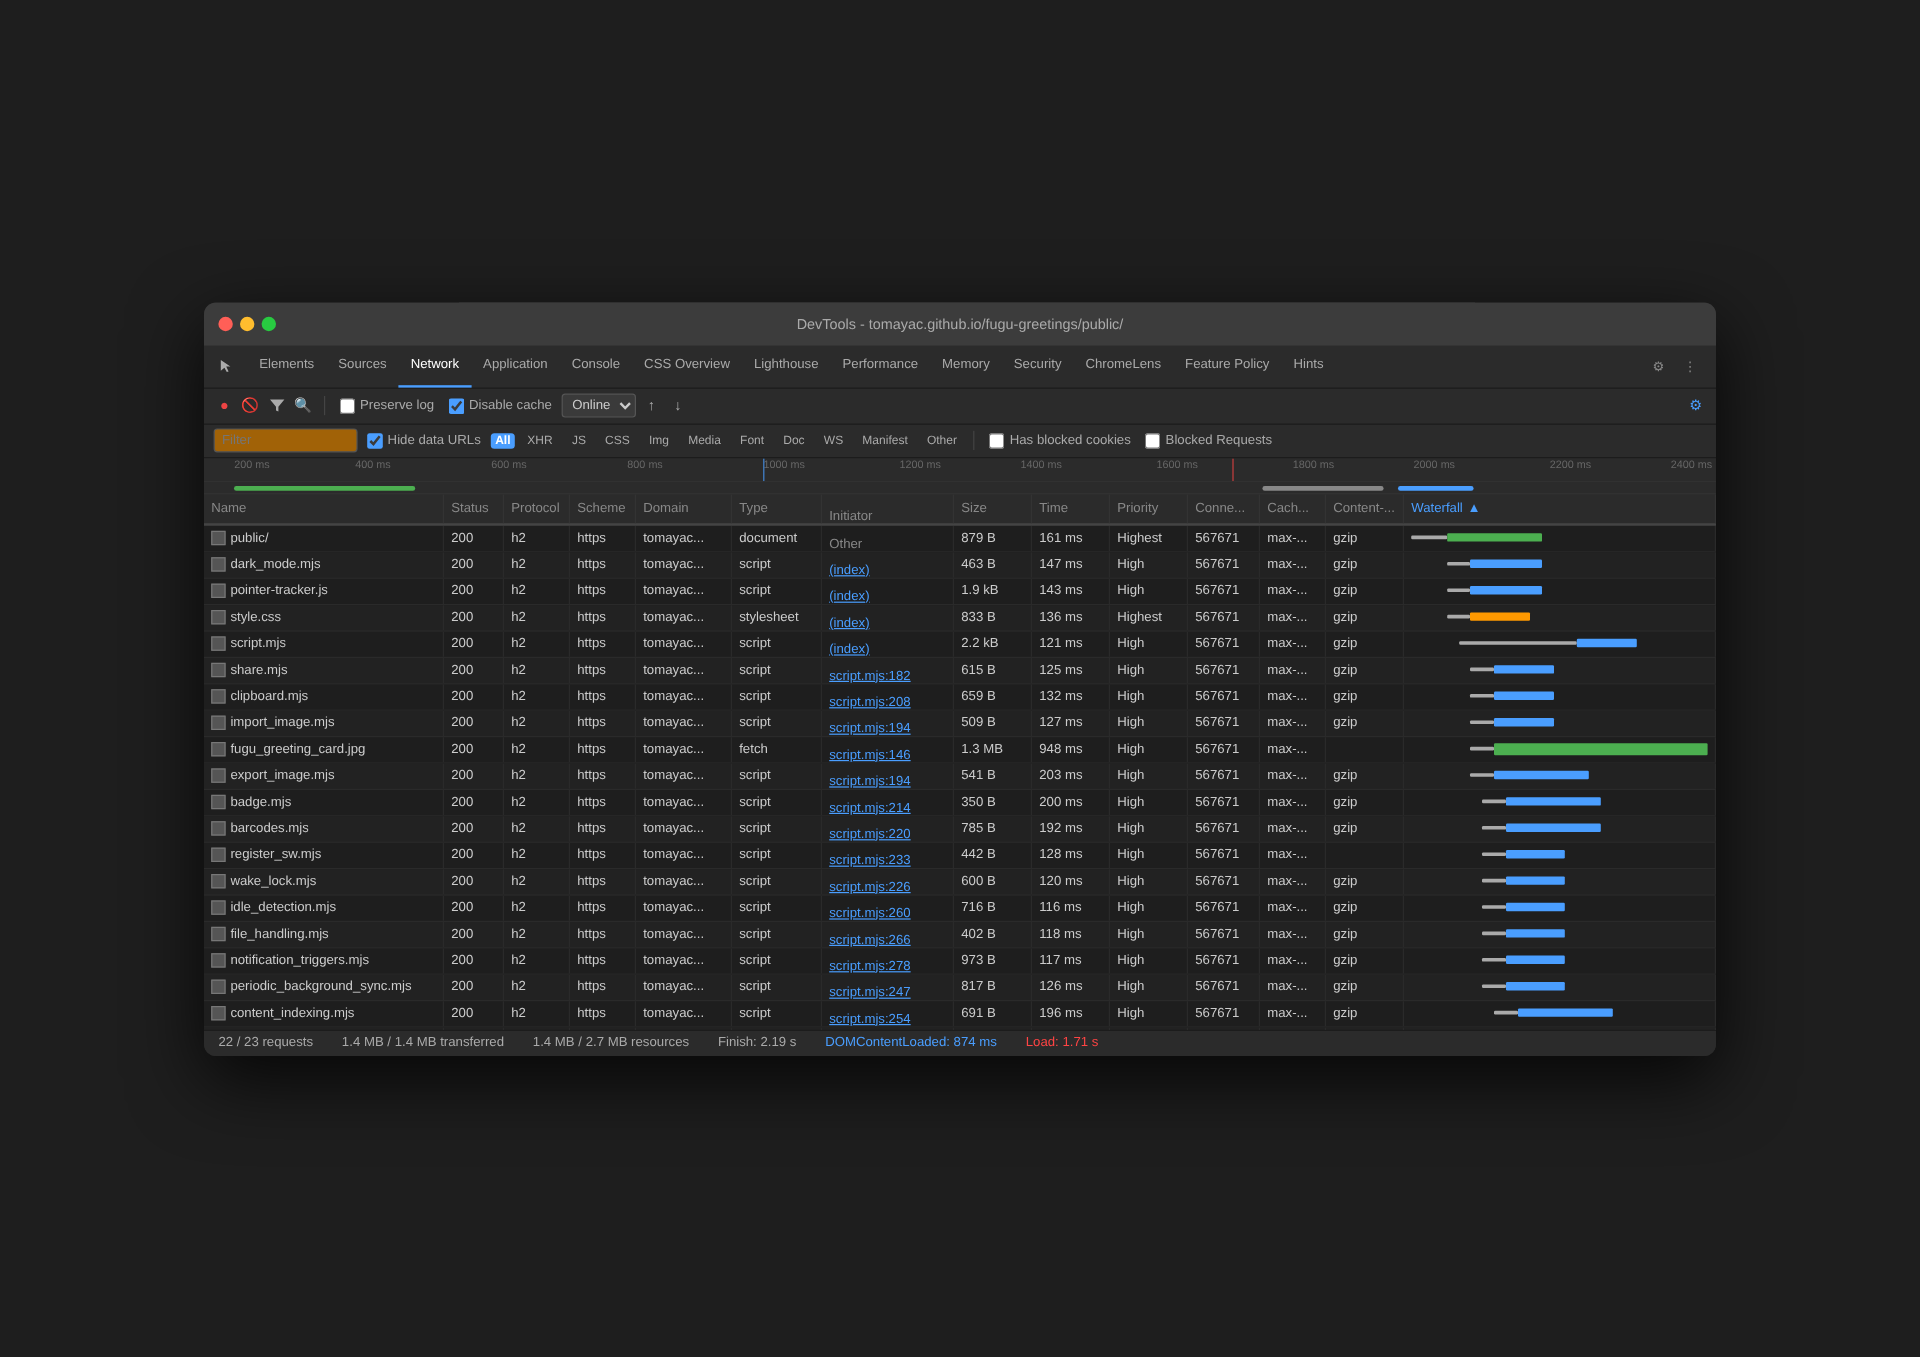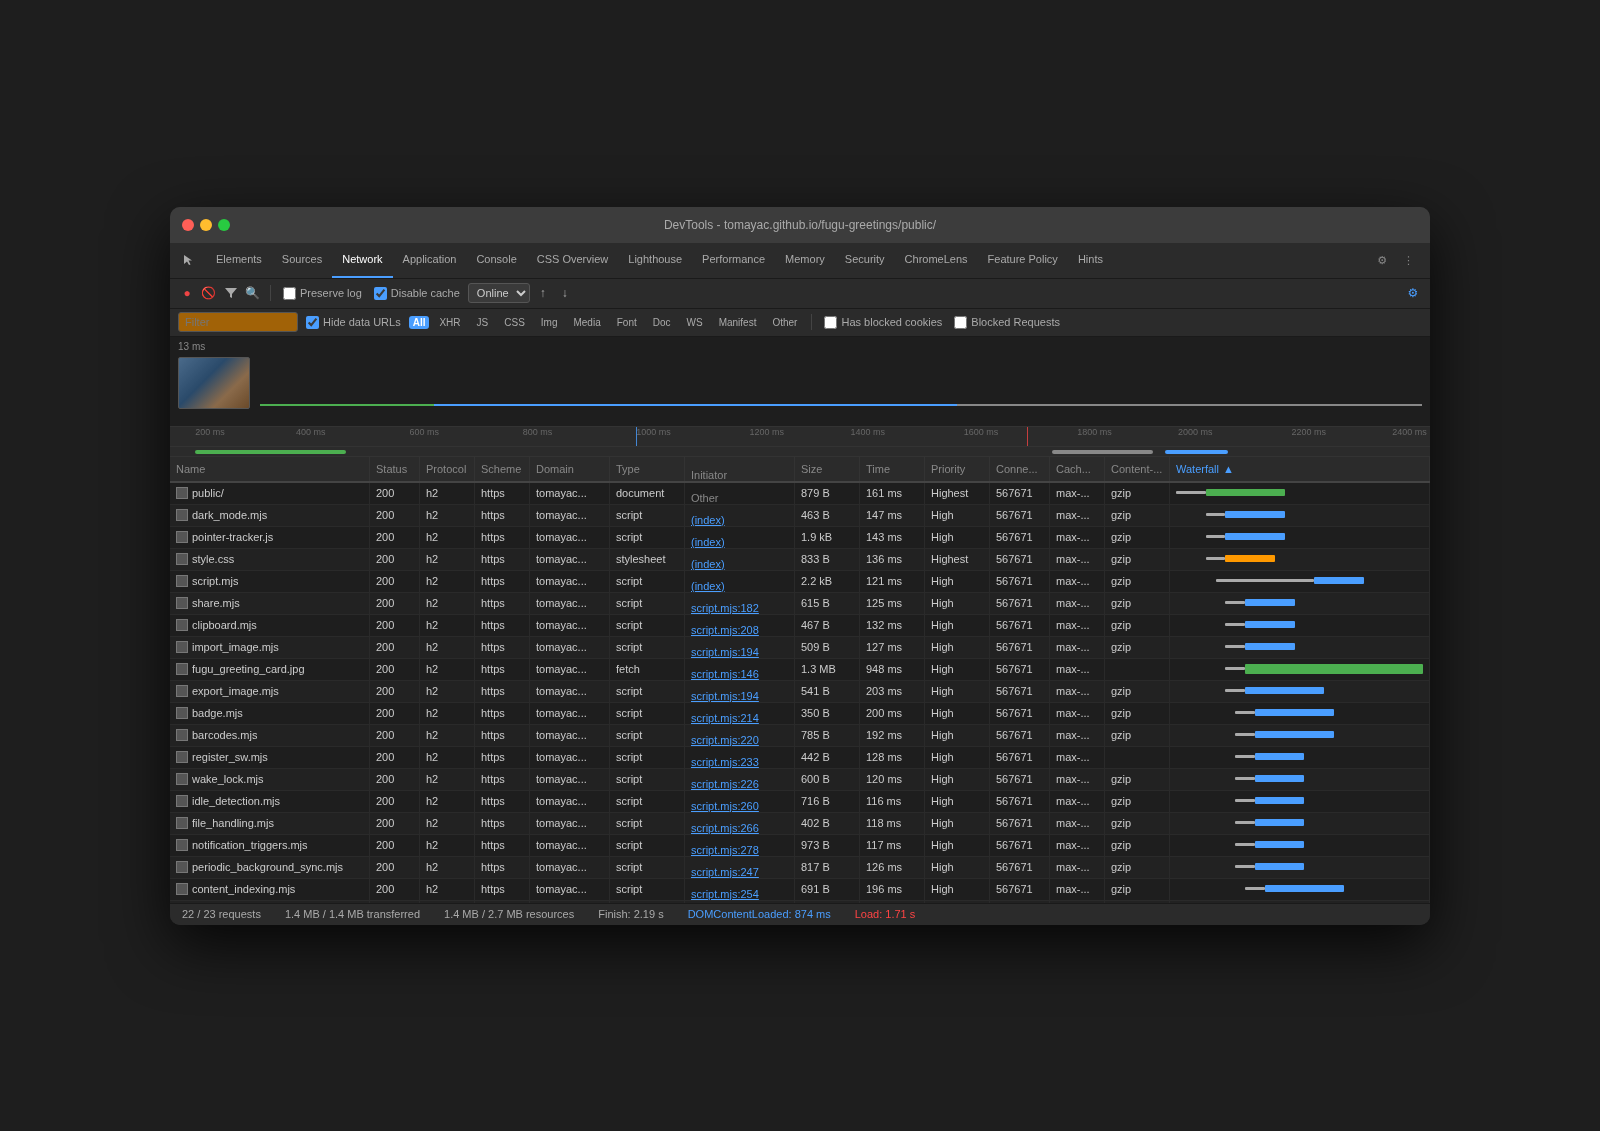--- a/index.html
+++ b/index.html
@@ -422,28 +422,20 @@
       <input type="checkbox" style="">
       <span>Has blocked cookies</span>
     </label>
     <label class="checkbox-label">
       <input type="checkbox" style="">
       <span>Blocked Requests</span>
     </label>
   </div>
 
 
-  <div class="overview-section" style="height:90px; position:relative; background:#1e1e1e;">
-    <div style="position:absolute; left:8px; top:4px; font-size:10px; color:#888;">13 ms</div>
-    <div class="screenshot-thumb"></div>
-
-    <div style="position:absolute; bottom:20px; left:90px; right:8px; height:40px; background:#1e1e1e;">
-      <div style="position:absolute; bottom:0; left:0; right:0; height:2px; background:linear-gradient(90deg, #4caf50 0%, #4caf50 15%, #4a9eff 15%, #4a9eff 60%, #888 60%, #888 100%);"></div>
-    </div>
-  </div>
 
   <div class="timeline-ruler" style="position:relative; height:20px; background:#2b2b2b; border-bottom:1px solid #333; overflow:hidden;">
     <div style="position:absolute; left:0; right:0; top:0; bottom:0; display:flex;">
       <span style="position:absolute; left:2%; font-size:9px; color:#666;">200 ms</span>
       <span style="position:absolute; left:10%; font-size:9px; color:#666;">400 ms</span>
       <span style="position:absolute; left:19%; font-size:9px; color:#666;">600 ms</span>
       <span style="position:absolute; left:28%; font-size:9px; color:#666;">800 ms</span>
       <span style="position:absolute; left:37%; font-size:9px; color:#666;">1000 ms</span>
       <span style="position:absolute; left:46%; font-size:9px; color:#666;">1200 ms</span>
       <span style="position:absolute; left:54%; font-size:9px; color:#666;">1400 ms</span>
@@ -817,21 +809,21 @@
     <div class="td col-domain">
           <span>tomayac...</span>
         </div>
     <div class="td col-type">
           <span>script</span>
         </div>
     <div class="td col-initiator">
           <span class="initiator-link">script.mjs:208</span>
         </div>
     <div class="td col-size">
-          <span>467 B</span>
+          <span>659 B</span>
         </div>
     <div class="td col-time">
           <span>132 ms</span>
         </div>
     <div class="td col-priority">
           <span>High</span>
         </div>
     <div class="td col-conn">
           <span>567671</span>
         </div>

